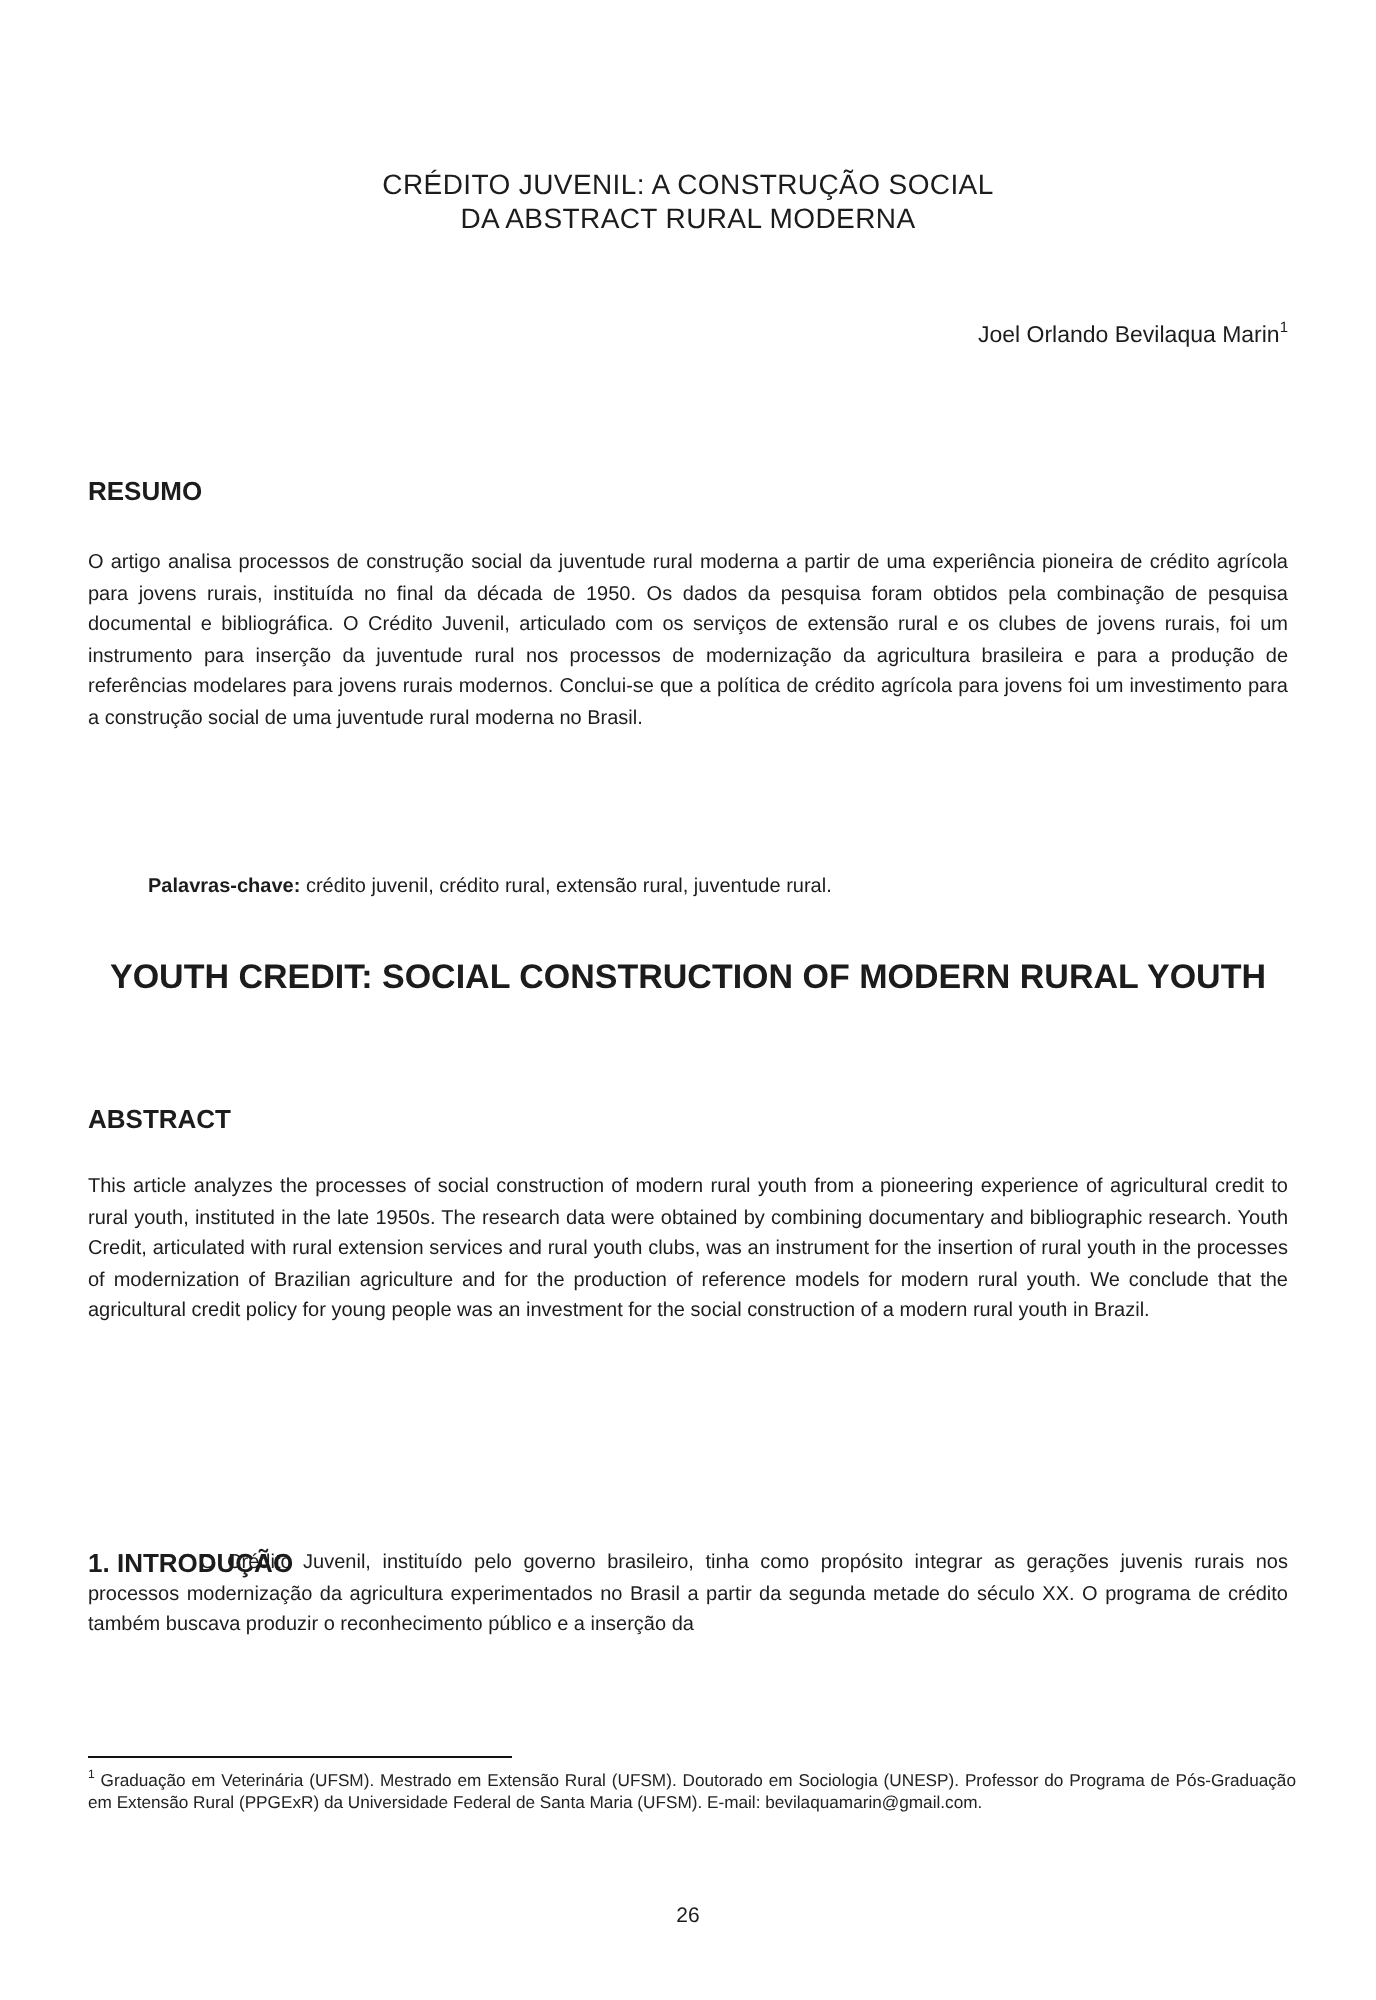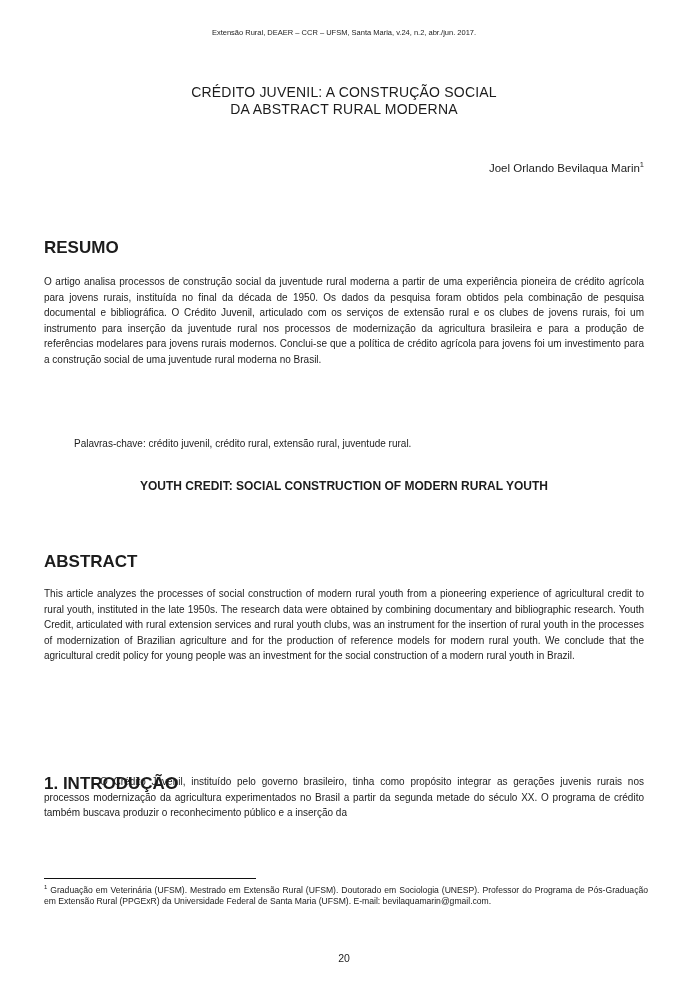--- a/index.html
+++ b/index.html
@@ -46,47 +46,47 @@
   }
   .author-line sup {
     font-size: 7.5px;
     vertical-align: super;
     line-height: 0;
   }
   .section-heading {
     position: absolute;
     left: 44px;
     width: 600px;
-    font-size: 17px;
+    font-size: 13px;
     font-weight: bold;
   }
   .h-resumo     { top: 238px; }
   .h-abstract   { top: 552px; }
   .h-intro      { top: 774px; }
   .body-block {
     position: absolute;
     left: 44px;
     width: 600px;
     font-size: 10px;
     line-height: 15.6px;
     text-align: justify;
   }
   .t-resumo     { top: 264px; }
   .t-palavras   { top: 426px; }
   .t-abstract   { top: 576px; }
   .t-keywords   { top: 722px; }
   .t-intro      { top: 764px; text-indent: 56px; }
-  .kw-label { font-weight: normal; padding-left: 30px; }
+  .kw-label { font-weight: bold; padding-left: 30px; }
   .english-title {
     position: absolute;
     top: 479px;
     left: 44px;
     width: 600px;
     text-align: center;
-    font-size: 12px;
+    font-size: 17px;
     font-weight: bold;
   }
   .footnote-rule {
     position: absolute;
     top: 878px;
     left: 44px;
     width: 212px;
     height: 0;
     border: none;
     border-top: 1.4px solid #111;
@@ -114,21 +114,20 @@
     width: 100%;
     text-align: center;
     font-size: 10.5px;
   }
 </style>
 </head>
 <body>
 
 <div class="page">
 
-  <div class="running-head">Extensão Rural, DEAER – CCR – UFSM, Santa Maria, v.24, n.2, abr./jun. 2017.</div>
 
   <div class="article-title">
     <span>CRÉDITO JUVENIL: A CONSTRUÇÃO SOCIAL</span><br>
     <span>DA ABSTRACT RURAL MODERNA</span>
   </div>
 
   <div class="author-line">
     <span>Joel Orlando Bevilaqua Marin</span><sup>1</sup>
   </div>
 
@@ -150,15 +149,15 @@
   <div class="section-heading h-intro">1. INTRODUÇÃO</div>
 
   <p class="body-block t-intro">O Crédito Juvenil, instituído pelo governo brasileiro, tinha como propósito integrar as gerações juvenis rurais nos processos modernização da agricultura experimentados no Brasil a partir da segunda metade do século XX. O programa de crédito também buscava produzir o reconhecimento público e a inserção da</p>
 
   <hr class="footnote-rule">
 
   <div class="footnote">
     <sup>1</sup><span> Graduação em Veterinária (UFSM). Mestrado em Extensão Rural (UFSM). Doutorado em Sociologia (UNESP). Professor do Programa de Pós-Graduação em Extensão Rural (PPGExR) da Universidade Federal de Santa Maria (UFSM). E-mail: bevilaquamarin@gmail.com.</span>
   </div>
 
-  <div class="page-number">20</div>
+  <div class="page-number">26</div>
 
 </div>
 
 </body></html>

